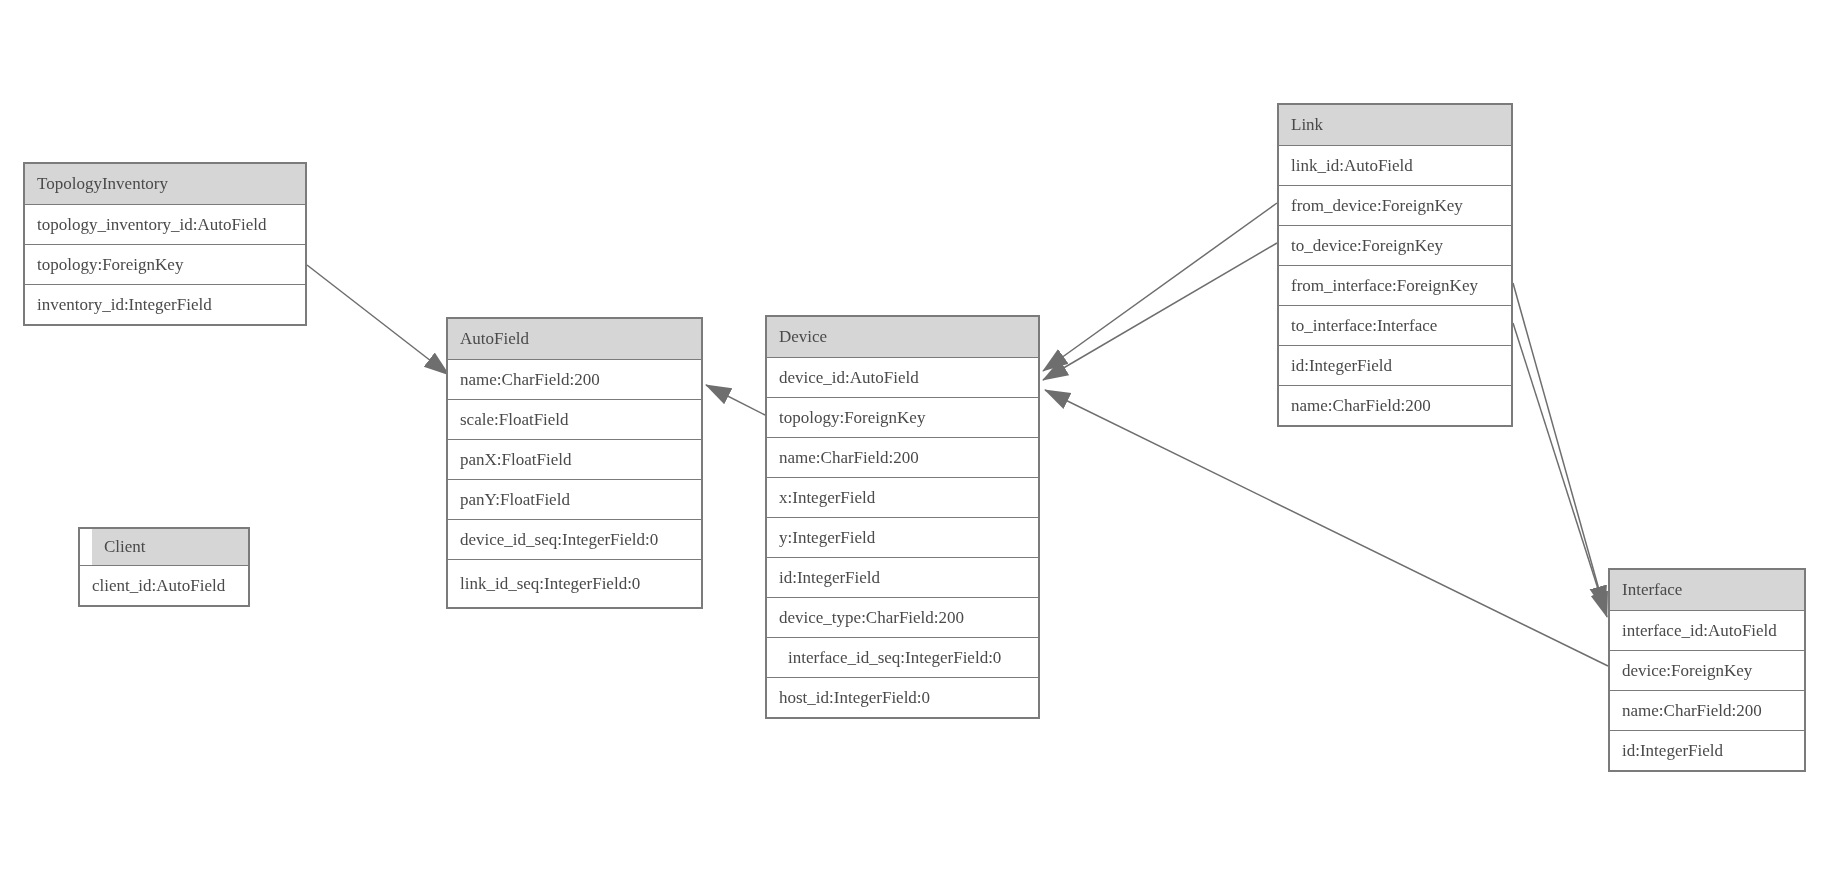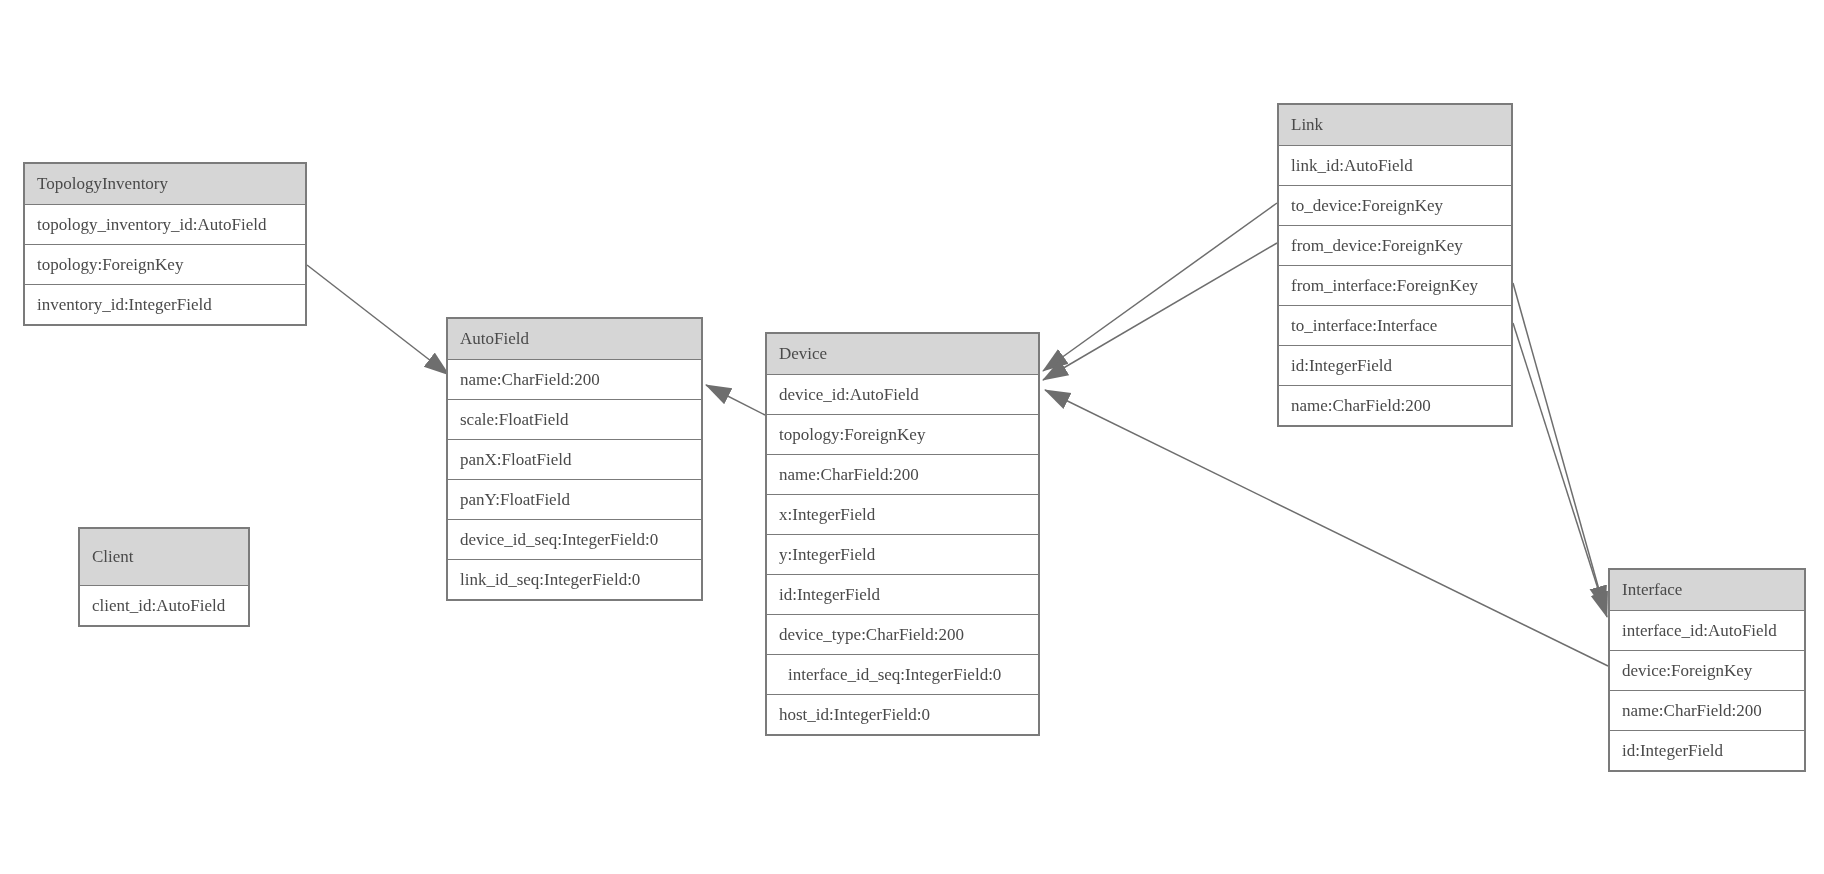--- a/index.html
+++ b/index.html
@@ -76,43 +76,43 @@
       <div class="entity-row" style="height: 40px;">topology:ForeignKey</div>
       <div class="entity-row" style="height: 40px;">inventory_id:IntegerField</div>
     </div>
     <div class="entity" style="left: 446px; top: 317px; width: 257px;">
       <div class="entity-header" style="height: 40px;">AutoField</div>
       <div class="entity-row" style="height: 40px;">name:CharField:200</div>
       <div class="entity-row" style="height: 40px;">scale:FloatField</div>
       <div class="entity-row" style="height: 40px;">panX:FloatField</div>
       <div class="entity-row" style="height: 40px;">panY:FloatField</div>
       <div class="entity-row" style="height: 40px;">device_id_seq:IntegerField:0</div>
-      <div class="entity-row" style="height: 40px;">link_id_seq:IntegerField:0</div>
+      <div class="entity-row" style="height: 48px;">link_id_seq:IntegerField:0</div>
     </div>
     <div class="entity" style="left: 78px; top: 527px; width: 172px;">
-      <div class="entity-header" style="height: 56px;">Client</div>
+      <div class="entity-header" style="height: 36px; margin-left: 12px;">Client</div>
       <div class="entity-row" style="height: 40px;">client_id:AutoField</div>
     </div>
-    <div class="entity" style="left: 765px; top: 315px; width: 275px; margin-top: 17px;">
+    <div class="entity" style="left: 765px; top: 315px; width: 275px;">
       <div class="entity-header" style="height: 40px;">Device</div>
       <div class="entity-row" style="height: 40px;">device_id:AutoField</div>
       <div class="entity-row" style="height: 40px;">topology:ForeignKey</div>
       <div class="entity-row" style="height: 40px;">name:CharField:200</div>
       <div class="entity-row" style="height: 40px;">x:IntegerField</div>
       <div class="entity-row" style="height: 40px;">y:IntegerField</div>
       <div class="entity-row" style="height: 40px;">id:IntegerField</div>
       <div class="entity-row" style="height: 40px;">device_type:CharField:200</div>
       <div class="entity-row" style="height: 40px; padding-left: 21px;">interface_id_seq:IntegerField:0</div>
       <div class="entity-row" style="height: 40px;">host_id:IntegerField:0</div>
     </div>
     <div class="entity" style="left: 1277px; top: 103px; width: 236px;">
       <div class="entity-header" style="height: 40px; font-family: Liberation Serif, serif;">Link</div>
       <div class="entity-row" style="height: 40px;">link_id:AutoField</div>
+      <div class="entity-row" style="height: 40px;">from_device:ForeignKey</div>
       <div class="entity-row" style="height: 40px;">to_device:ForeignKey</div>
-      <div class="entity-row" style="height: 40px;">from_device:ForeignKey</div>
       <div class="entity-row" style="height: 40px;">from_interface:ForeignKey</div>
       <div class="entity-row" style="height: 40px;">to_interface:Interface</div>
       <div class="entity-row" style="height: 40px;">id:IntegerField</div>
       <div class="entity-row" style="height: 40px;">name:CharField:200</div>
     </div>
     <div class="entity" style="left: 1608px; top: 568px; width: 198px;">
       <div class="entity-header" style="height: 40px;">Interface</div>
       <div class="entity-row" style="height: 40px;">interface_id:AutoField</div>
       <div class="entity-row" style="height: 40px;">device:ForeignKey</div>
       <div class="entity-row" style="height: 40px;">name:CharField:200</div>

